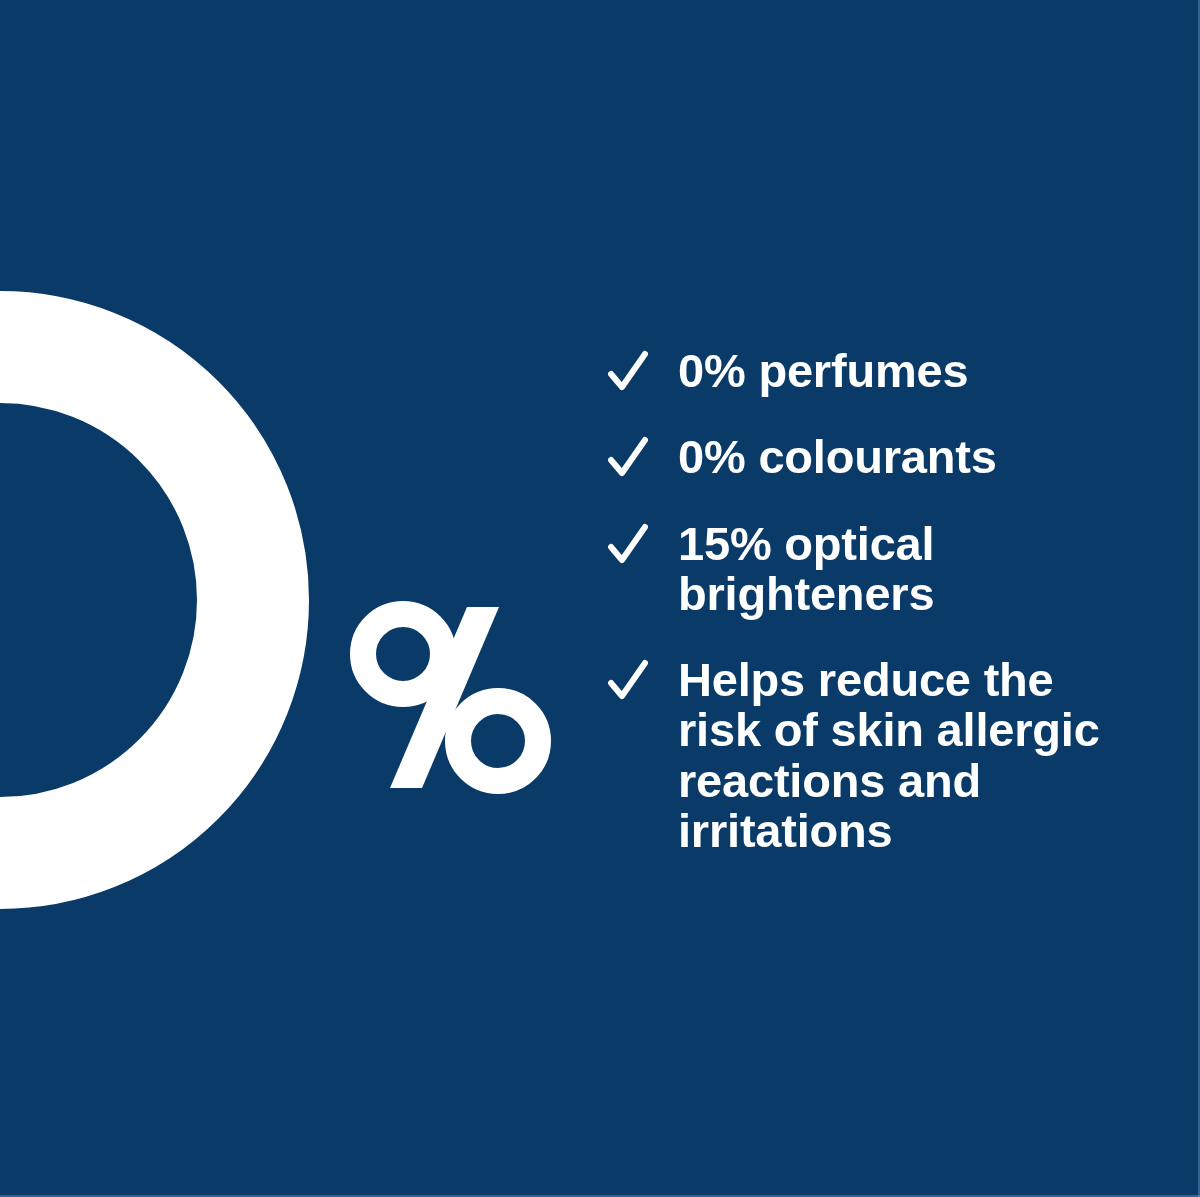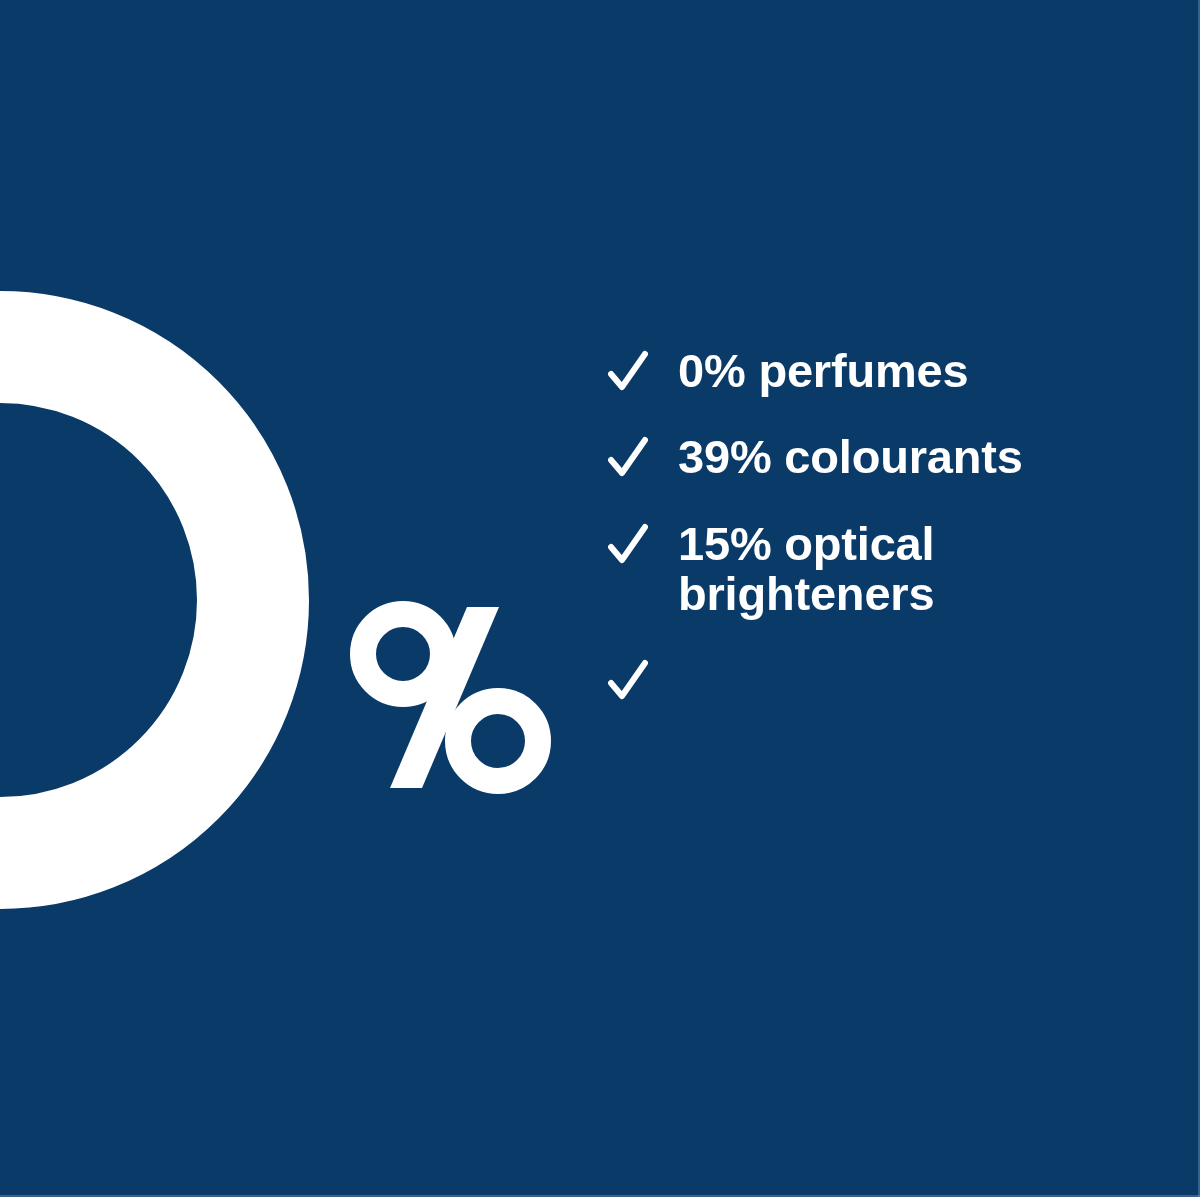--- a/index.html
+++ b/index.html
@@ -134,39 +134,43 @@
       </span>
       <span class="claim-text">0% perfumes</span>
     </div>
 
     <div class="claim-item">
       <span class="check-icon">
         <svg viewBox="0 0 40 46">
             <path d="M3 24 L14 37 L37 4" fill="none" stroke="#ffffff" stroke-width="6" stroke-linecap="round" stroke-linejoin="round"></path>
           </svg>
       </span>
-      <span class="claim-text">39% colourants</span>
+      <span class="claim-text">0% colourants</span>
     </div>
 
     <div class="claim-item">
       <span class="check-icon">
         <svg viewBox="0 0 40 46">
             <path d="M3 24 L14 37 L37 4" fill="none" stroke="#ffffff" stroke-width="6" stroke-linecap="round" stroke-linejoin="round"></path>
           </svg>
       </span>
       <span class="claim-text">15% optical
 brighteners</span>
     </div>
 
     <div class="claim-item">
       <span class="check-icon">
         <svg viewBox="0 0 40 46">
             <path d="M3 24 L14 37 L37 4" fill="none" stroke="#ffffff" stroke-width="6" stroke-linecap="round" stroke-linejoin="round"></path>
           </svg>
       </span>
+      <span class="claim-text">Helps reduce the
+risk of skin allergic
+reactions and
+irritations</span>
     </div>
 
   </div>
 
   <div id="edge-right"></div>
   <div id="edge-bottom"></div>
 
 </div>
 
 </body></html>

